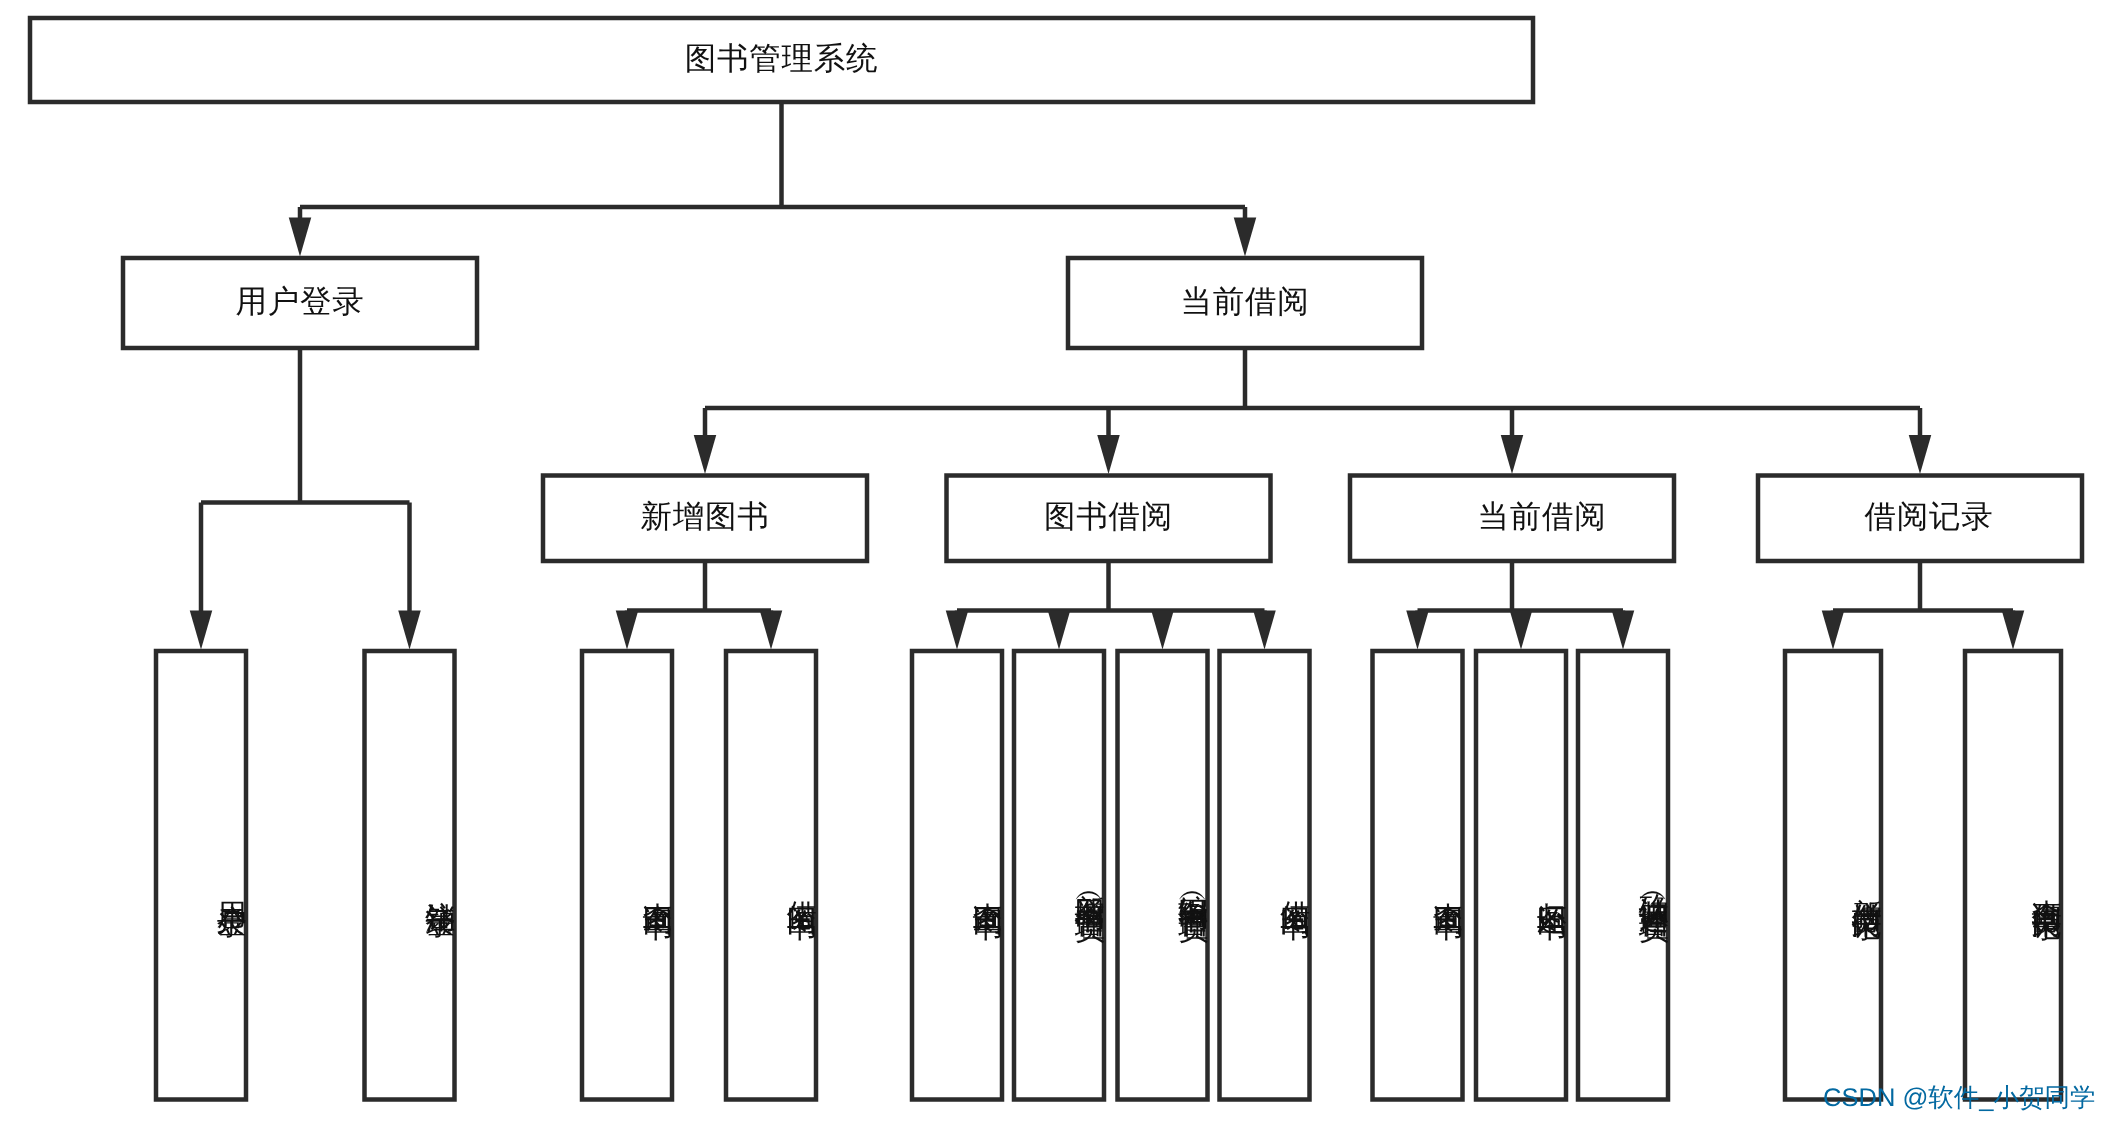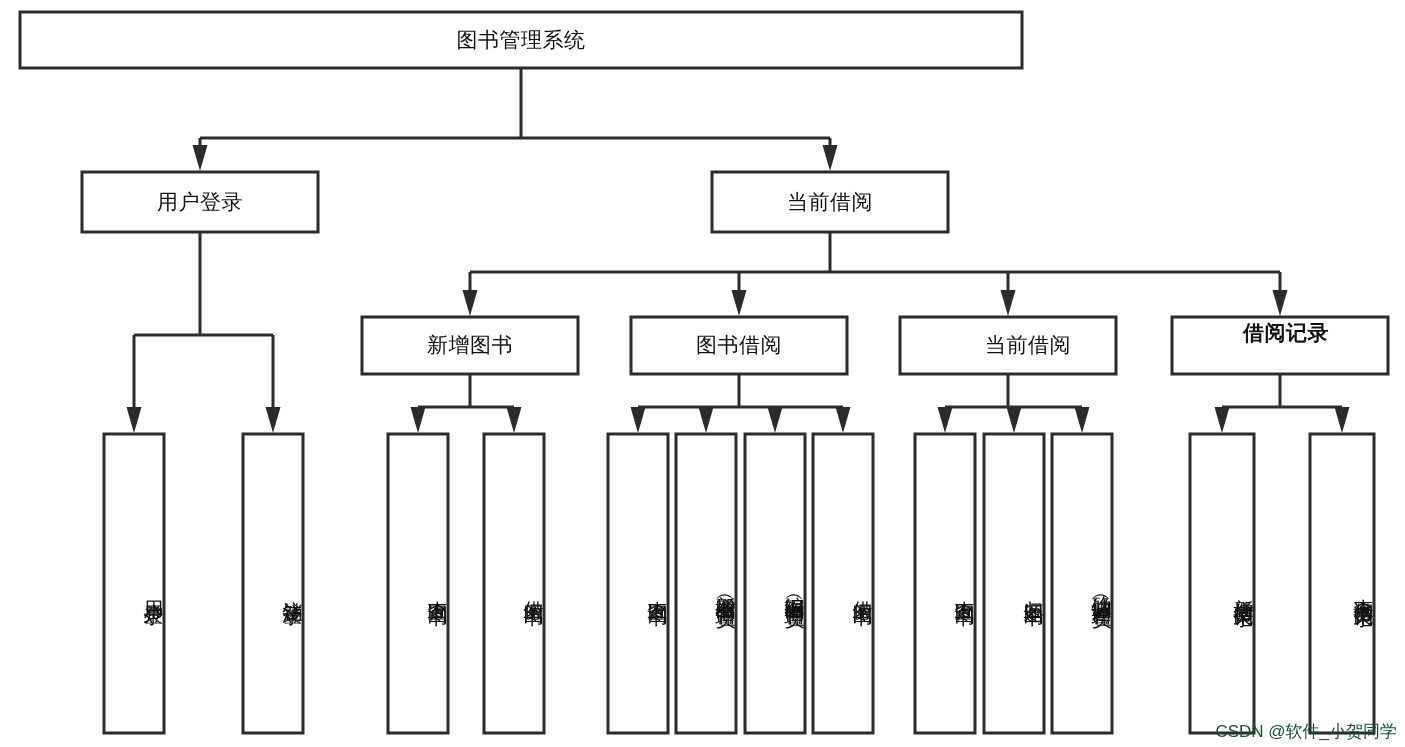--- a/index.html
+++ b/index.html
@@ -63,21 +63,21 @@
     box-sizing: border-box;
   }
   .node-hit {
     position: absolute;
     background: transparent;
   }
   .watermark {
     position: absolute;
     right: 8px;
     bottom: 4px;
-    color: #14532d;
+    color: #0369a1;
     font-size: 17px;
     font-family: "Liberation Sans", "DejaVu Sans", sans-serif;
     white-space: pre;
   }
 </style>
 </head>
 <body>
 
 <div id="canvas">
   <svg class="diagram" viewBox="0 0 1405 747">
@@ -164,21 +164,21 @@
       <div class="node-label" style="left: 82px; top: 172px; width: 236px; height: 60px;">用户登录</div>
       <div class="node-hit" style="left: 82px; top: 172px; width: 236px; height: 60px;"></div>
       <div class="node-label" style="left: 712px; top: 172px; width: 236px; height: 60px;">当前借阅</div>
       <div class="node-hit" style="left: 712px; top: 172px; width: 236px; height: 60px;"></div>
       <div class="node-label" style="left: 362px; top: 317px; width: 216px; height: 57px;">新增图书</div>
       <div class="node-hit" style="left: 362px; top: 317px; width: 216px; height: 57px;"></div>
       <div class="node-label" style="left: 631px; top: 317px; width: 216px; height: 57px;">图书借阅</div>
       <div class="node-hit" style="left: 631px; top: 317px; width: 216px; height: 57px;"></div>
       <div class="node-label" style="left: 900px; top: 317px; width: 256px; height: 57px; border-radius: 26px;">当前借阅</div>
       <div class="node-hit" style="left: 900px; top: 317px; width: 216px; height: 57px;"></div>
-      <div class="node-label" style="left: 1172px; top: 305px; width: 228px; height: 57px; font-weight: bold;">借阅记录</div>
+      <div class="node-label" style="left: 1172px; top: 317px; width: 228px; height: 57px;">借阅记录</div>
       <div class="node-hit" style="left: 1172px; top: 317px; width: 216px; height: 57px;"></div>
       <div class="node-label vertical" style="left: 104px; top: 434px; width: 60px; height: 299px;">用户登录</div>
       <div class="node-hit" style="left: 104px; top: 434px; width: 60px; height: 299px;"></div>
       <div class="node-label vertical" style="left: 243px; top: 434px; width: 60px; height: 299px;">注销登录</div>
       <div class="node-hit" style="left: 243px; top: 434px; width: 60px; height: 299px;"></div>
       <div class="node-label vertical" style="left: 388px; top: 434px; width: 60px; height: 299px;">查询图书</div>
       <div class="node-hit" style="left: 388px; top: 434px; width: 60px; height: 299px;"></div>
       <div class="node-label vertical" style="left: 484px; top: 434px; width: 60px; height: 299px;">借阅图书</div>
       <div class="node-hit" style="left: 484px; top: 434px; width: 60px; height: 299px;"></div>
       <div class="node-label vertical" style="left: 608px; top: 434px; width: 60px; height: 299px;">查询图书</div>

